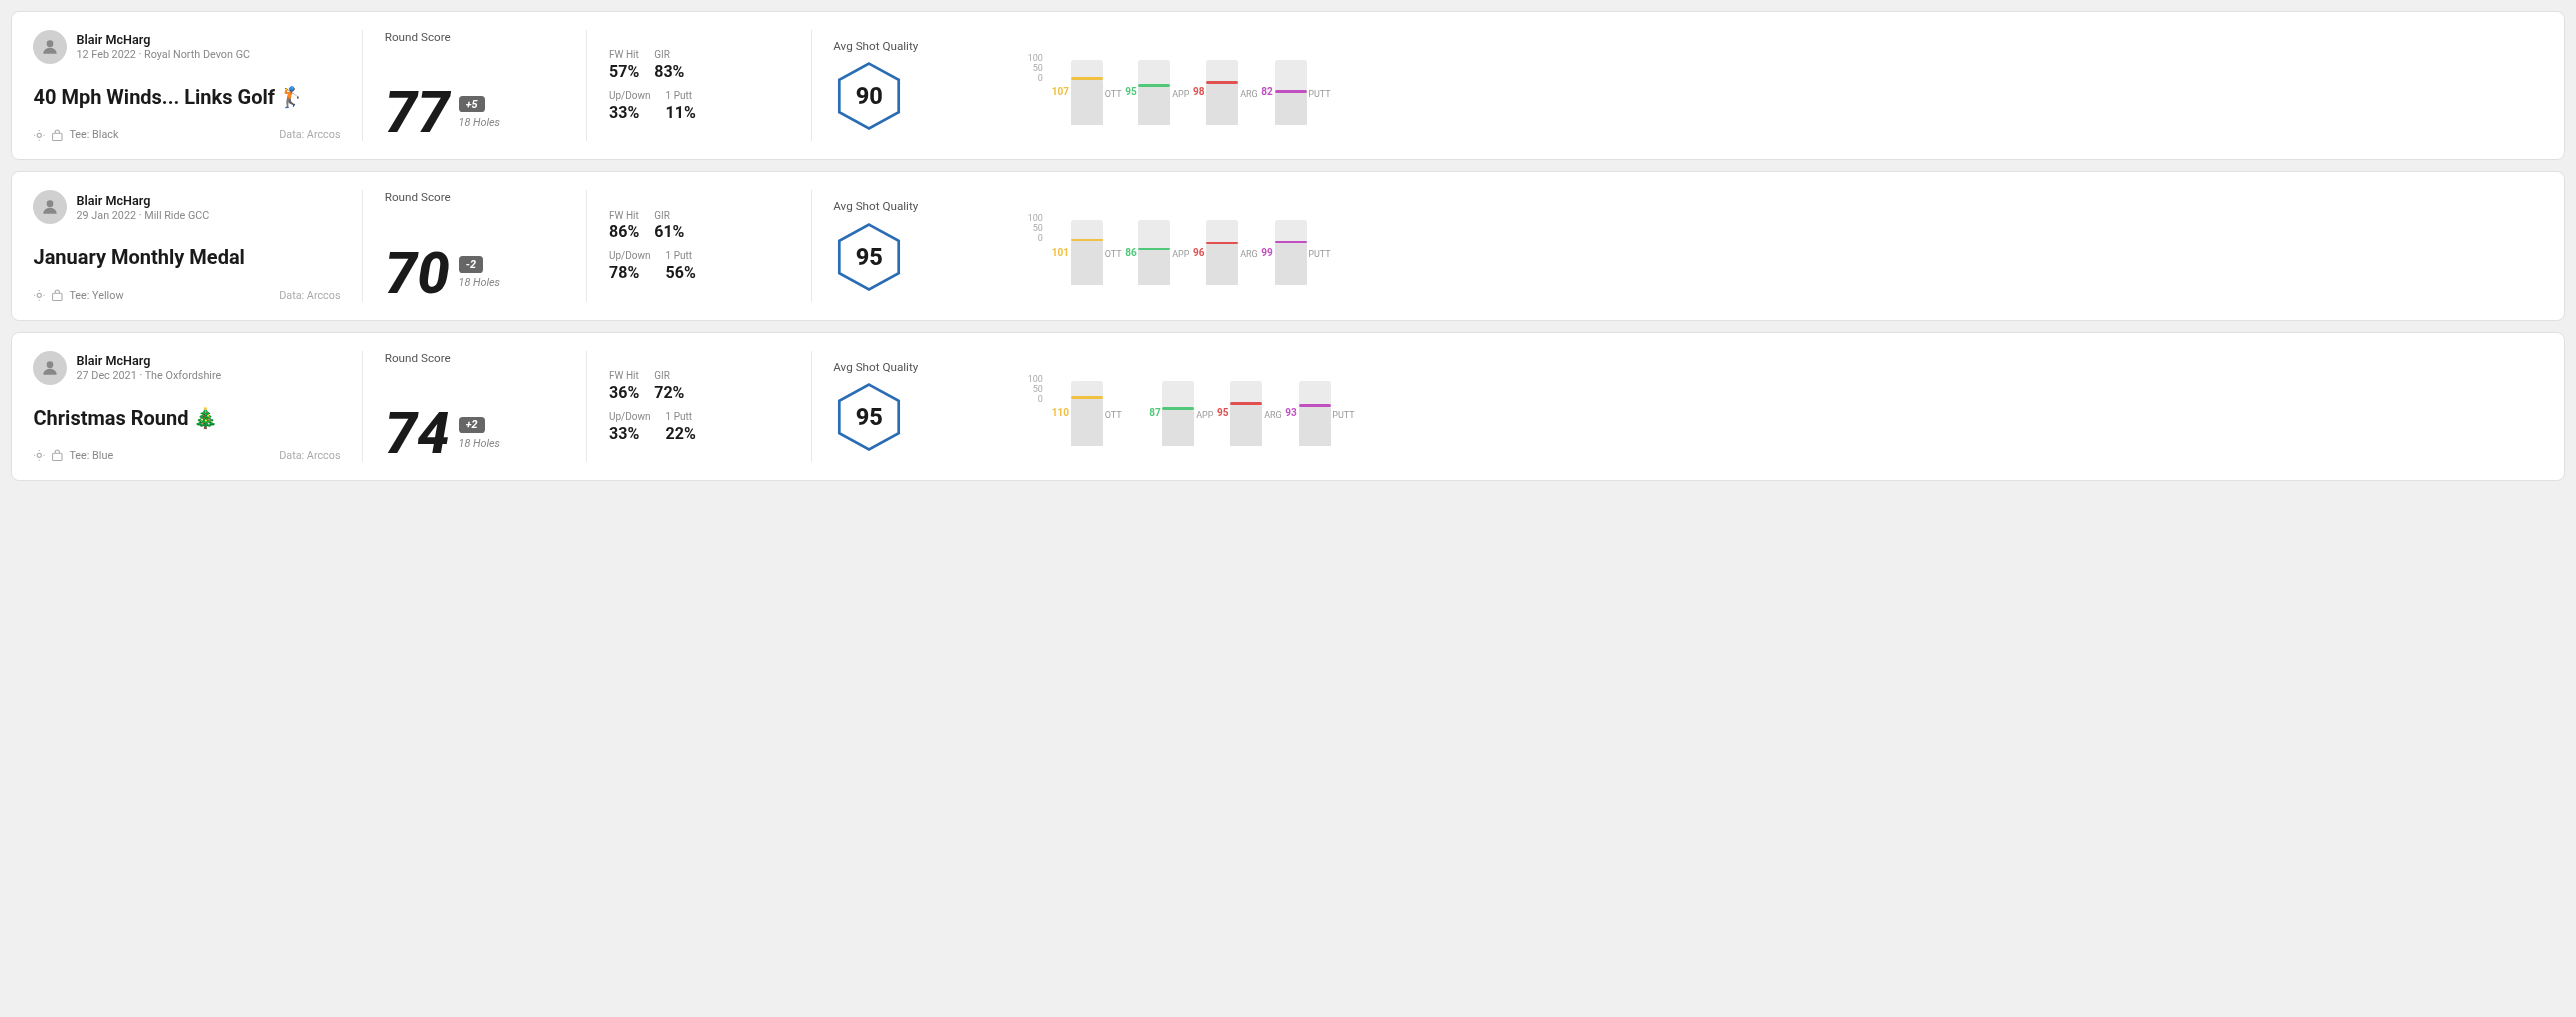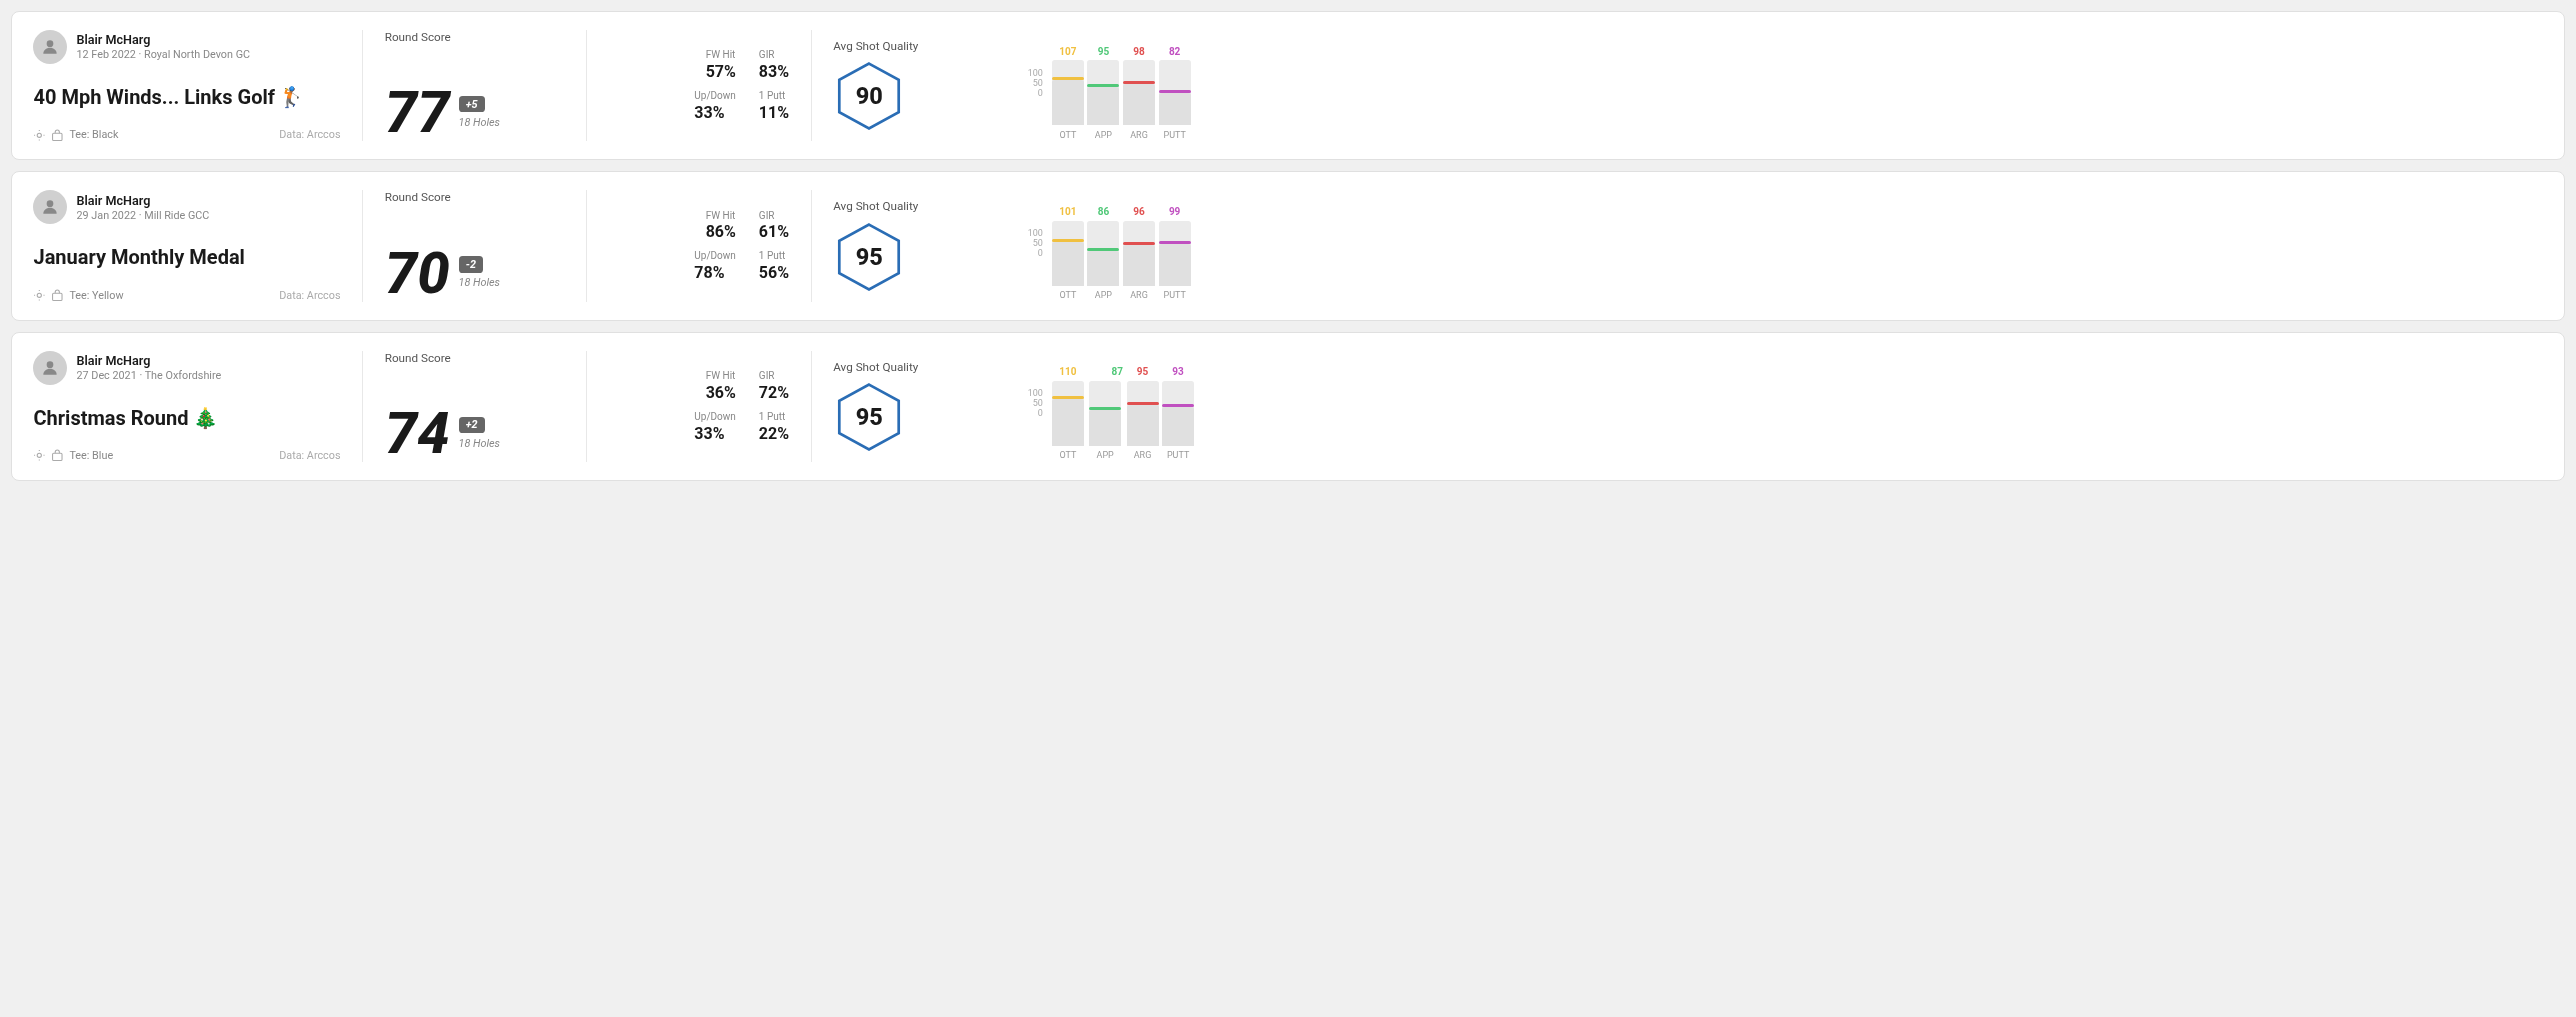--- a/index.html
+++ b/index.html
@@ -129,23 +129,22 @@
     .card-stats {
       width: 180px;
       flex-shrink: 0;
       display: flex;
       flex-direction: column;
       justify-content: center;
       gap: 0;
     }
     .stats-row {
       display: flex;
-      gap: 23px;
+      gap: 15px;
       margin-bottom: 9px;
-      justify-content: flex-end;
     }
     .stats-row:last-child { margin-bottom: 0; }
     .stat-item {}
     .stat-label {
       font-size: 10px;
       color: #888;
       margin-bottom: 1.8px;
     }
     .stat-value {
       font-size: 16px;
@@ -199,21 +198,21 @@
       flex-direction: column;
       justify-content: flex-start;
       height: 72px;
       margin-right: 5.4px;
       font-size: 9px;
       color: #aaa;
       align-items: flex-end;
     }
     .chart-col {
       display: flex;
-      flex-direction: column;
+      flex-direction: row;
       align-items: center;
       gap: 1.8px;
       position: relative;
       margin-top: 14px;
     }
     .bar-value-top {
       font-size: 10px;
       font-weight: 700;
       margin-bottom: 1.8px;
     }

